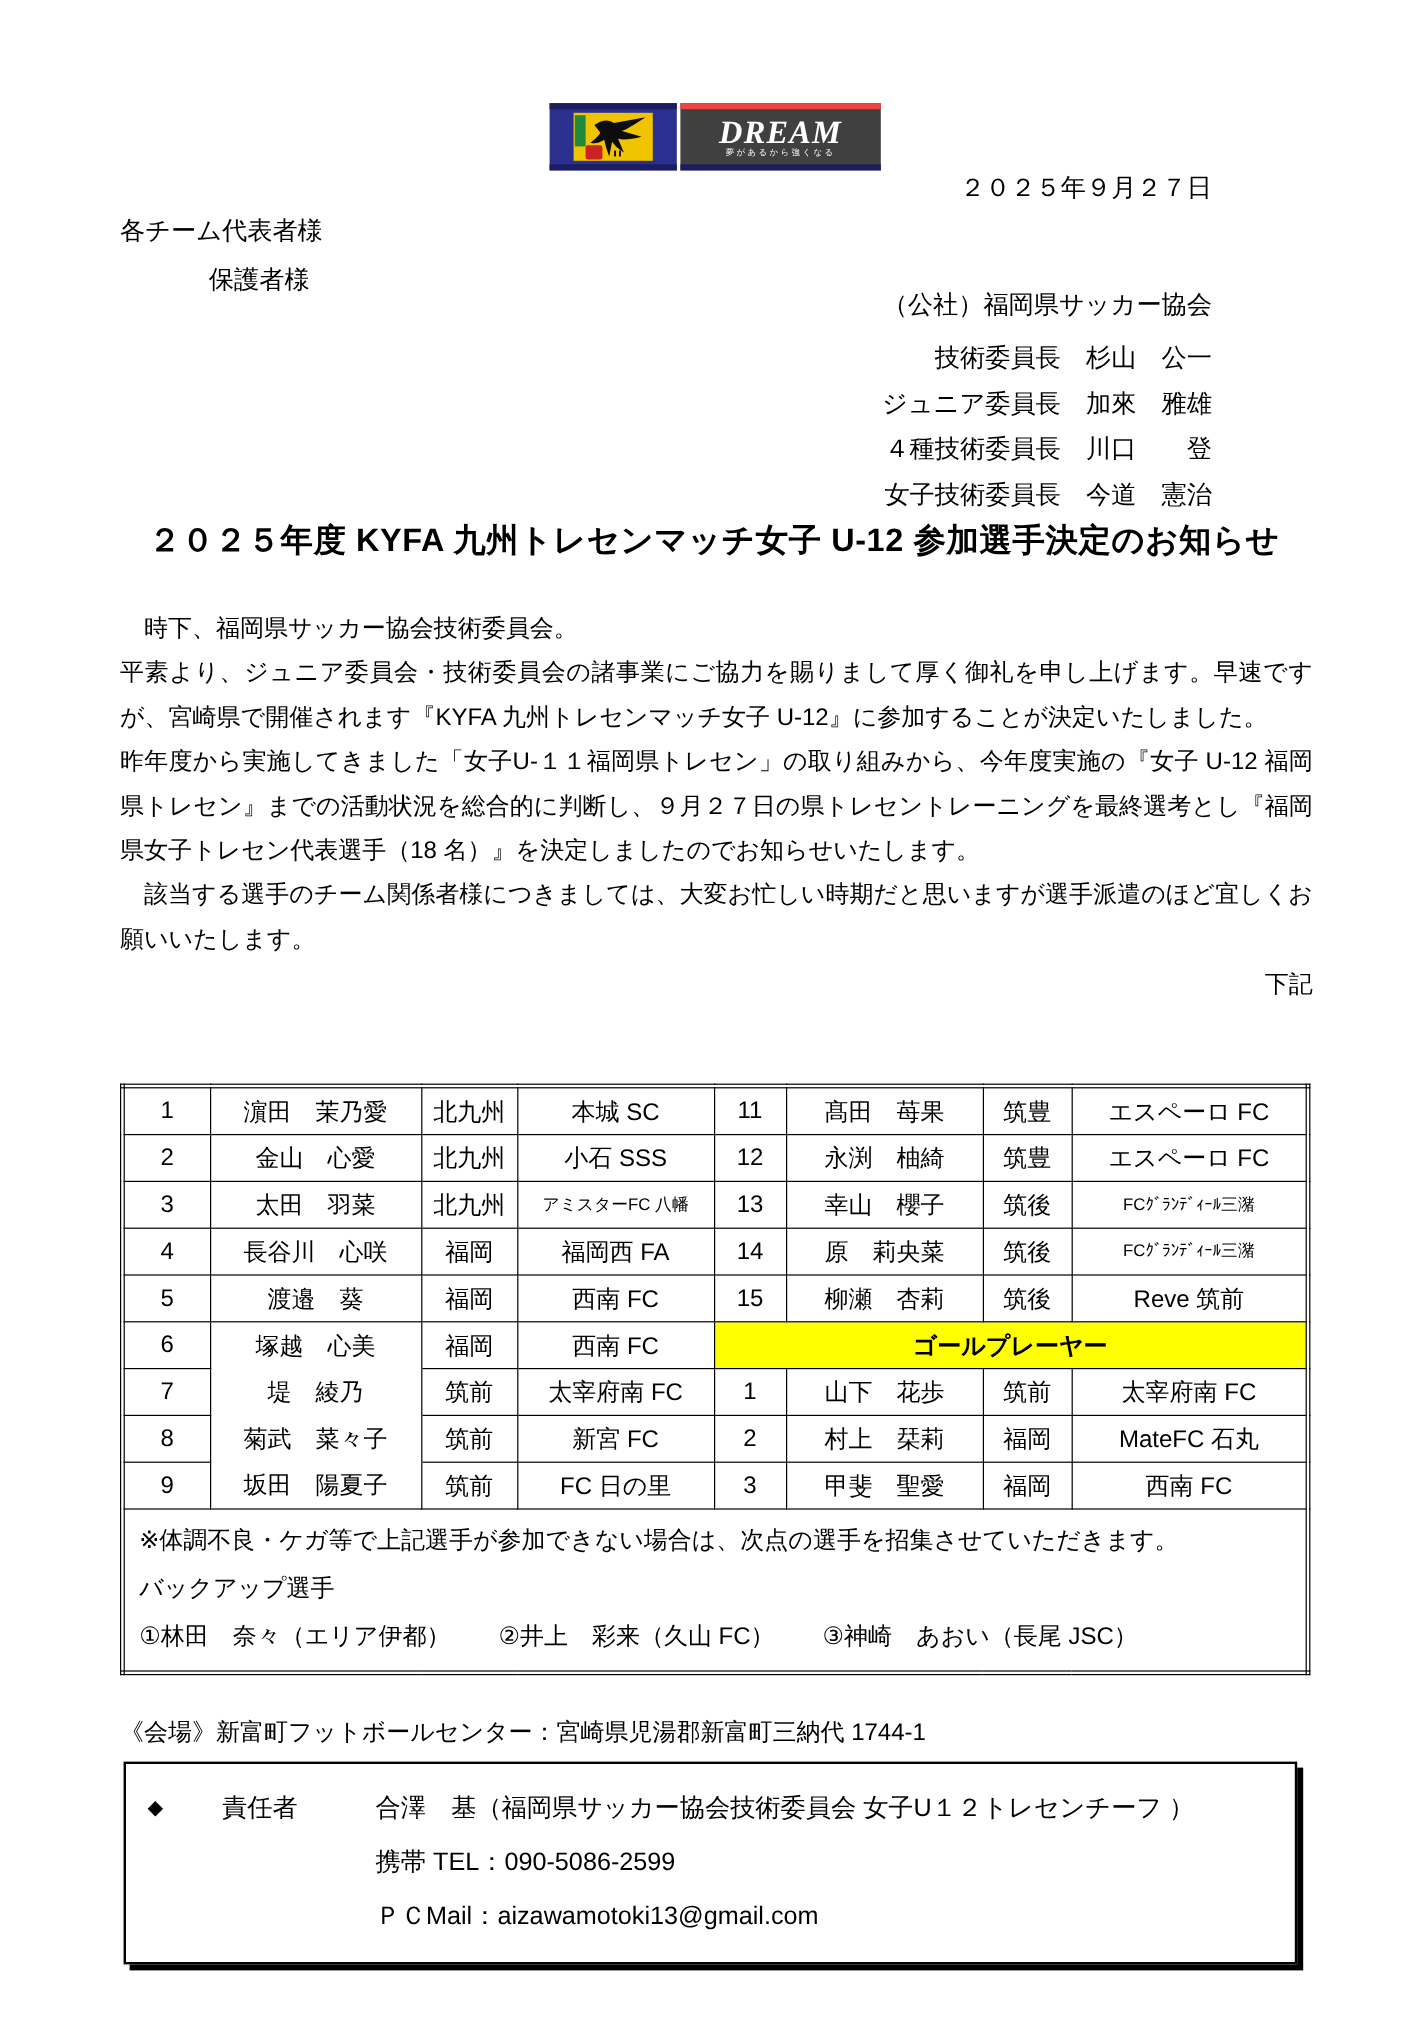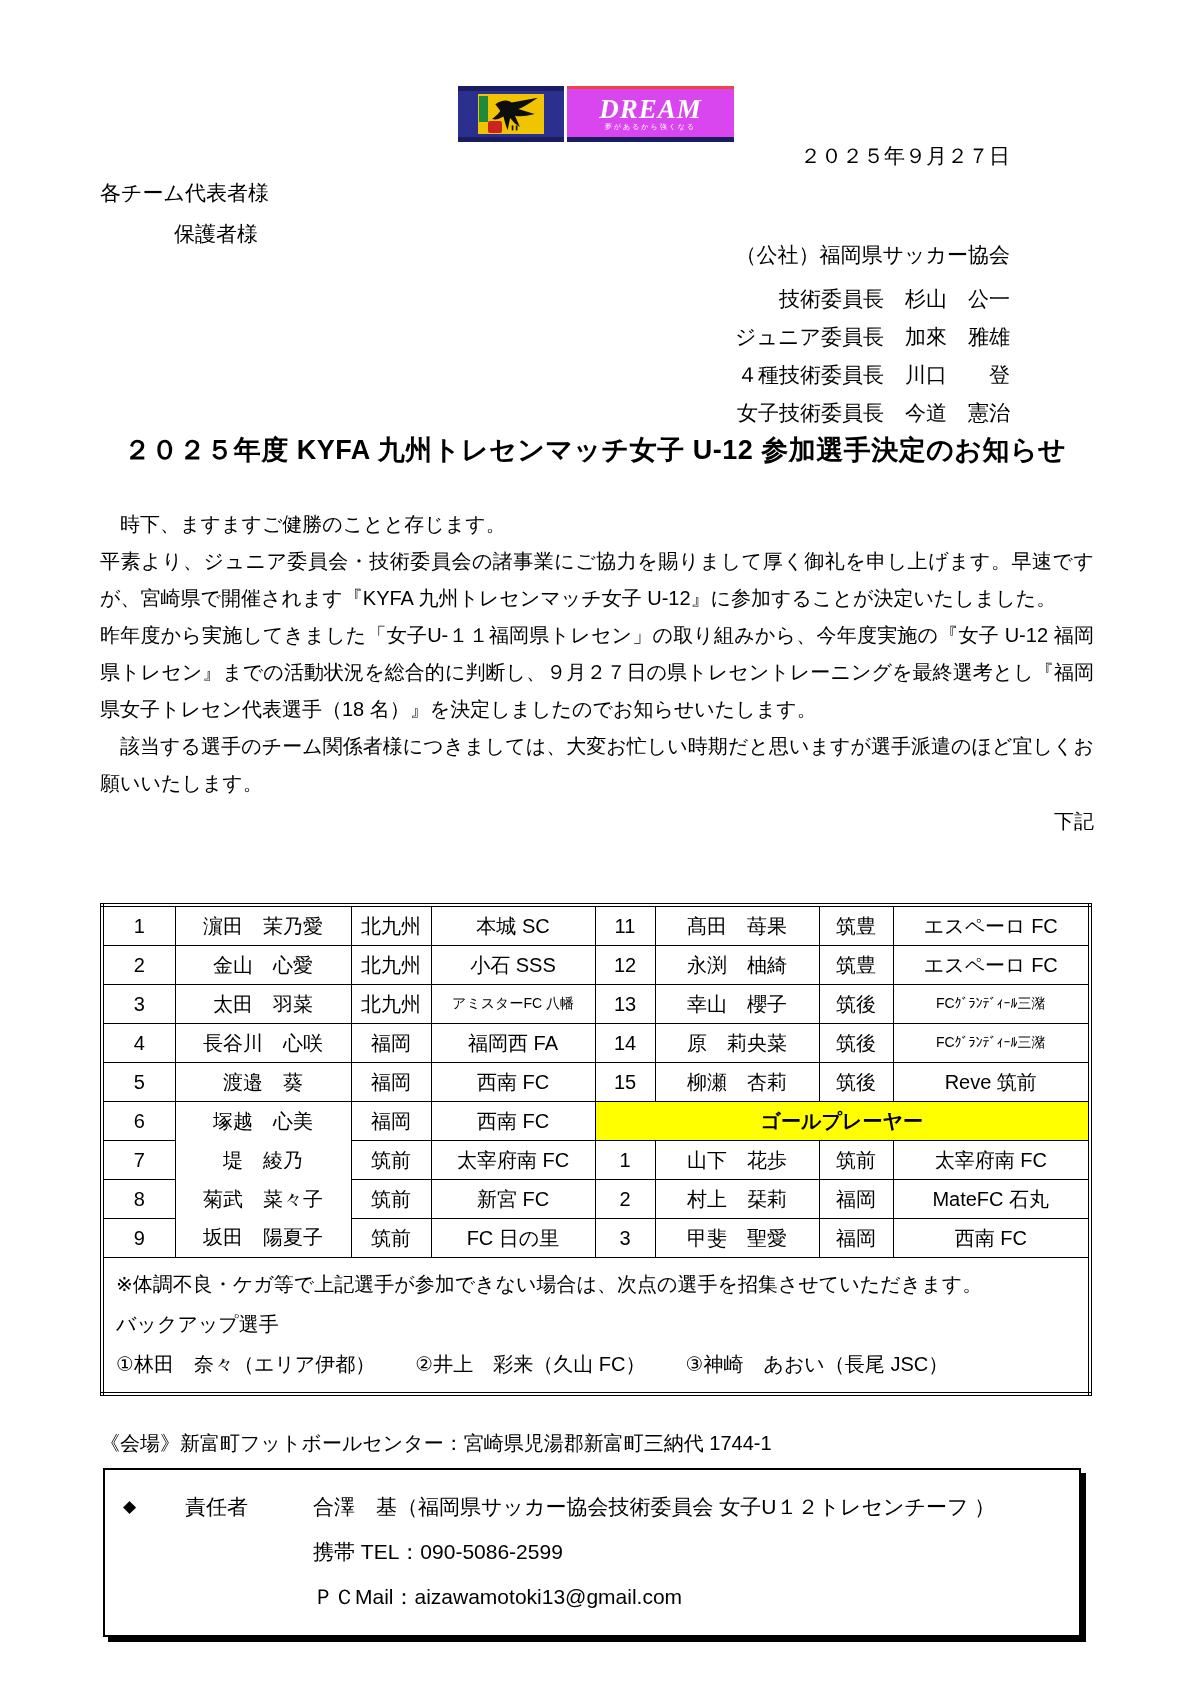--- a/index.html
+++ b/index.html
@@ -8,21 +8,21 @@
     font-family:"Liberation Sans","DejaVu Sans",sans-serif;color:#000;
   }
   
   .logo{position:absolute;top:86px;left:458px;width:276px;height:56px;display:flex;gap:3px;}
   .logo-left{width:106px;background:#2b2f8e;border-top:5px solid #1a1d60;border-bottom:5px solid #1a1d60;
     display:flex;align-items:center;justify-content:center;box-sizing:border-box;}
   .emblem-yellow{width:66px;height:40px;background:#f0c400;position:relative;display:flex;align-items:center;justify-content:center;}
   .green-mark{position:absolute;left:1px;top:2px;width:9px;height:26px;background:#1f8a3c;}
   .red-mark{position:absolute;left:10px;bottom:1px;width:14px;height:12px;background:#cc2222;border-radius:2px;}
   .bird{width:52px;height:36px;margin-left:8px;}
-  .logo-right{flex:1;background:#d946ef;border-top:3px solid #ef4444;border-bottom:5px solid #1a1d60;
+  .logo-right{flex:1;background:#404040;border-top:5px solid #ef4444;border-bottom:5px solid #1a1d60;
     box-sizing:border-box;display:flex;flex-direction:column;align-items:center;justify-content:center;}
   .brand{font-family:"Liberation Serif","DejaVu Serif",serif;font-style:italic;font-weight:bold;
     color:#fff;font-size:27px;line-height:26px;letter-spacing:1px;}
   .tagline{color:#fff;font-size:7px;letter-spacing:2px;line-height:9px;}
   
   .date-line{position:absolute;top:142px;right:180px;font-size:21px;}
   .recipients{position:absolute;top:172px;left:100px;font-size:21px;line-height:41px;}
   .recipients .r2{padding-left:74px;}
   .sender{position:absolute;top:236px;right:180px;text-align:right;font-size:21px;line-height:38px;}
   .sender .org{margin-bottom:6px;}
@@ -86,21 +86,21 @@
       <div>ジュニア委員長　加來　雅雄</div>
       <div>４種技術委員長　川口　　登</div>
       <div>女子技術委員長　今道　憲治</div>
     </div>
 </div>
 
 <div class="doc-title">２０２５年度 KYFA 九州トレセンマッチ女子 U-12 参加選手決定のお知らせ</div>
 
 <div class="body-text">
   <div id="paragraphs">
-      <div>　時下、ますますご健勝のことと存じます。</div>
+      <div>　時下、福岡県サッカー協会技術委員会。</div>
       <div>平素より、ジュニア委員会・技術委員会の諸事業にご協力を賜りまして厚く御礼を申し上げます。早速ですが、宮崎県で開催されます『KYFA 九州トレセンマッチ女子 U-12』に参加することが決定いたしました。</div>
       <div>昨年度から実施してきました「女子U-１１福岡県トレセン」の取り組みから、今年度実施の『女子 U-12 福岡県トレセン』までの活動状況を総合的に判断し、９月２７日の県トレセントレーニングを最終選考とし『福岡県女子トレセン代表選手（18 名）』を決定しましたのでお知らせいたします。</div>
       <div>　該当する選手のチーム関係者様につきましては、大変お忙しい時期だと思いますが選手派遣のほど宜しくお願いいたします。</div>
     </div>
   <div class="kakki">下記</div>
 </div>
 
 <div class="section-heading">■選考結果（名簿の順番は選考順位ではありません）</div>
 
 <div class="tbl-wrap">

